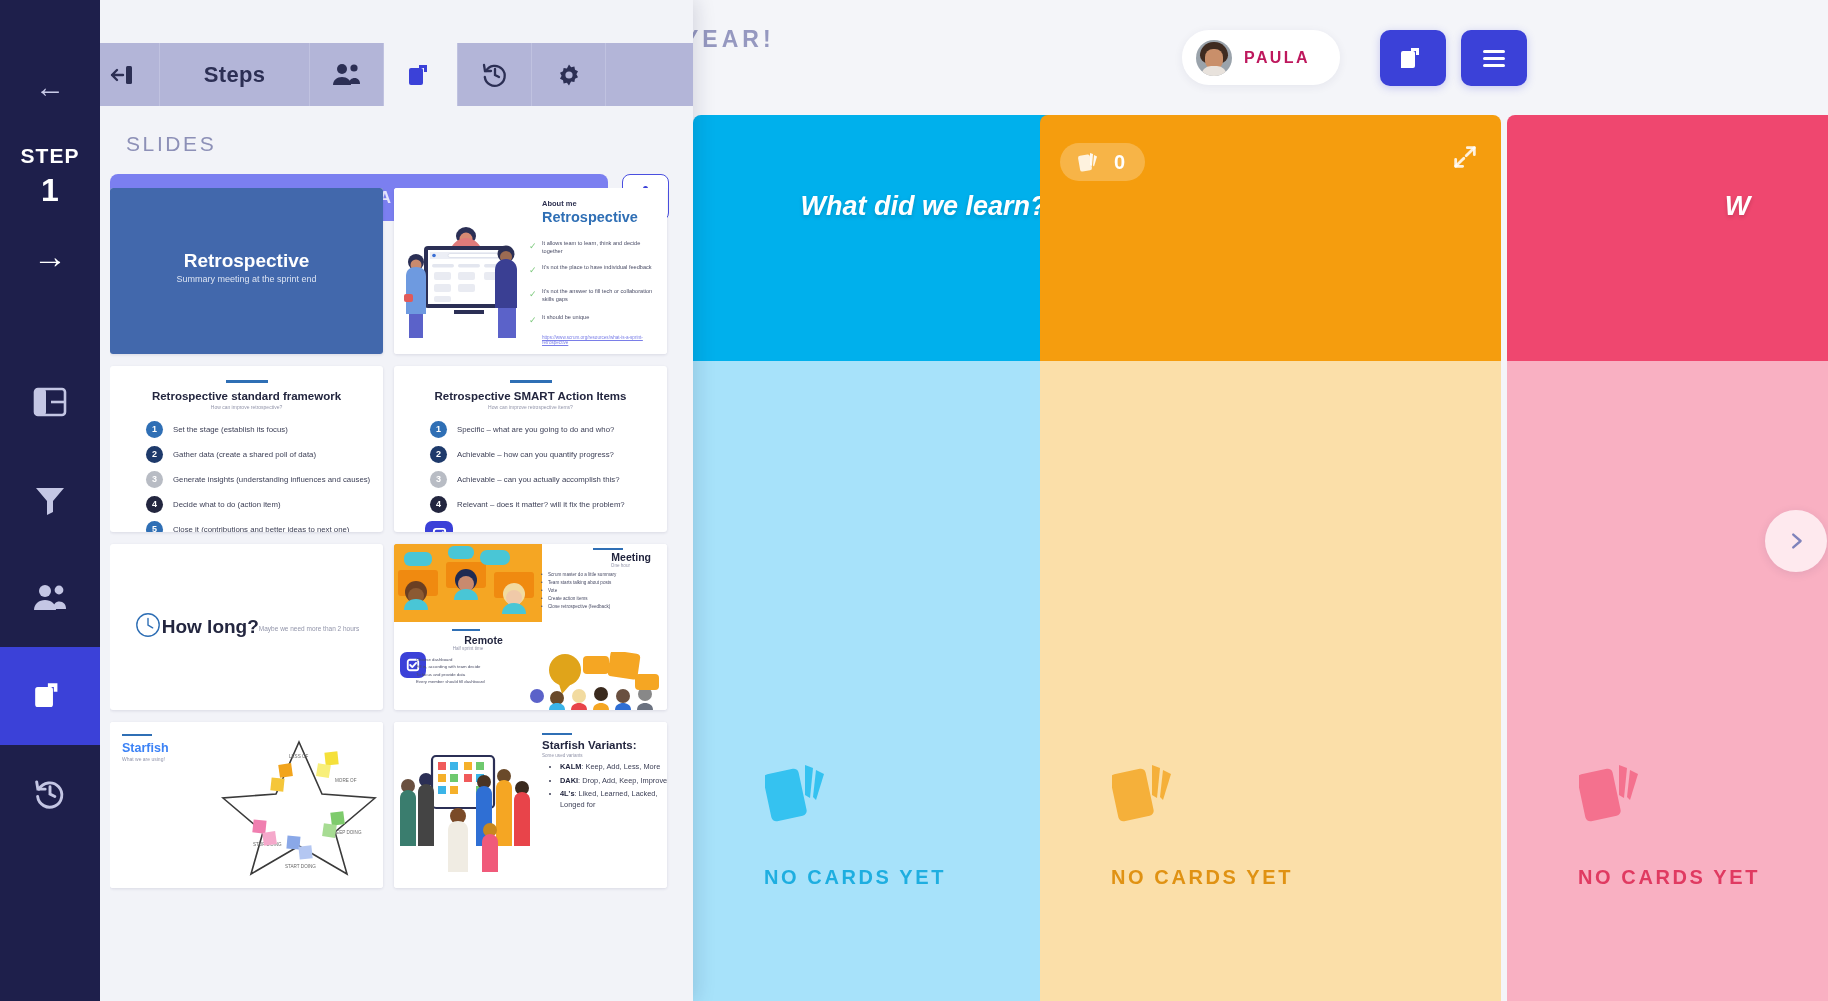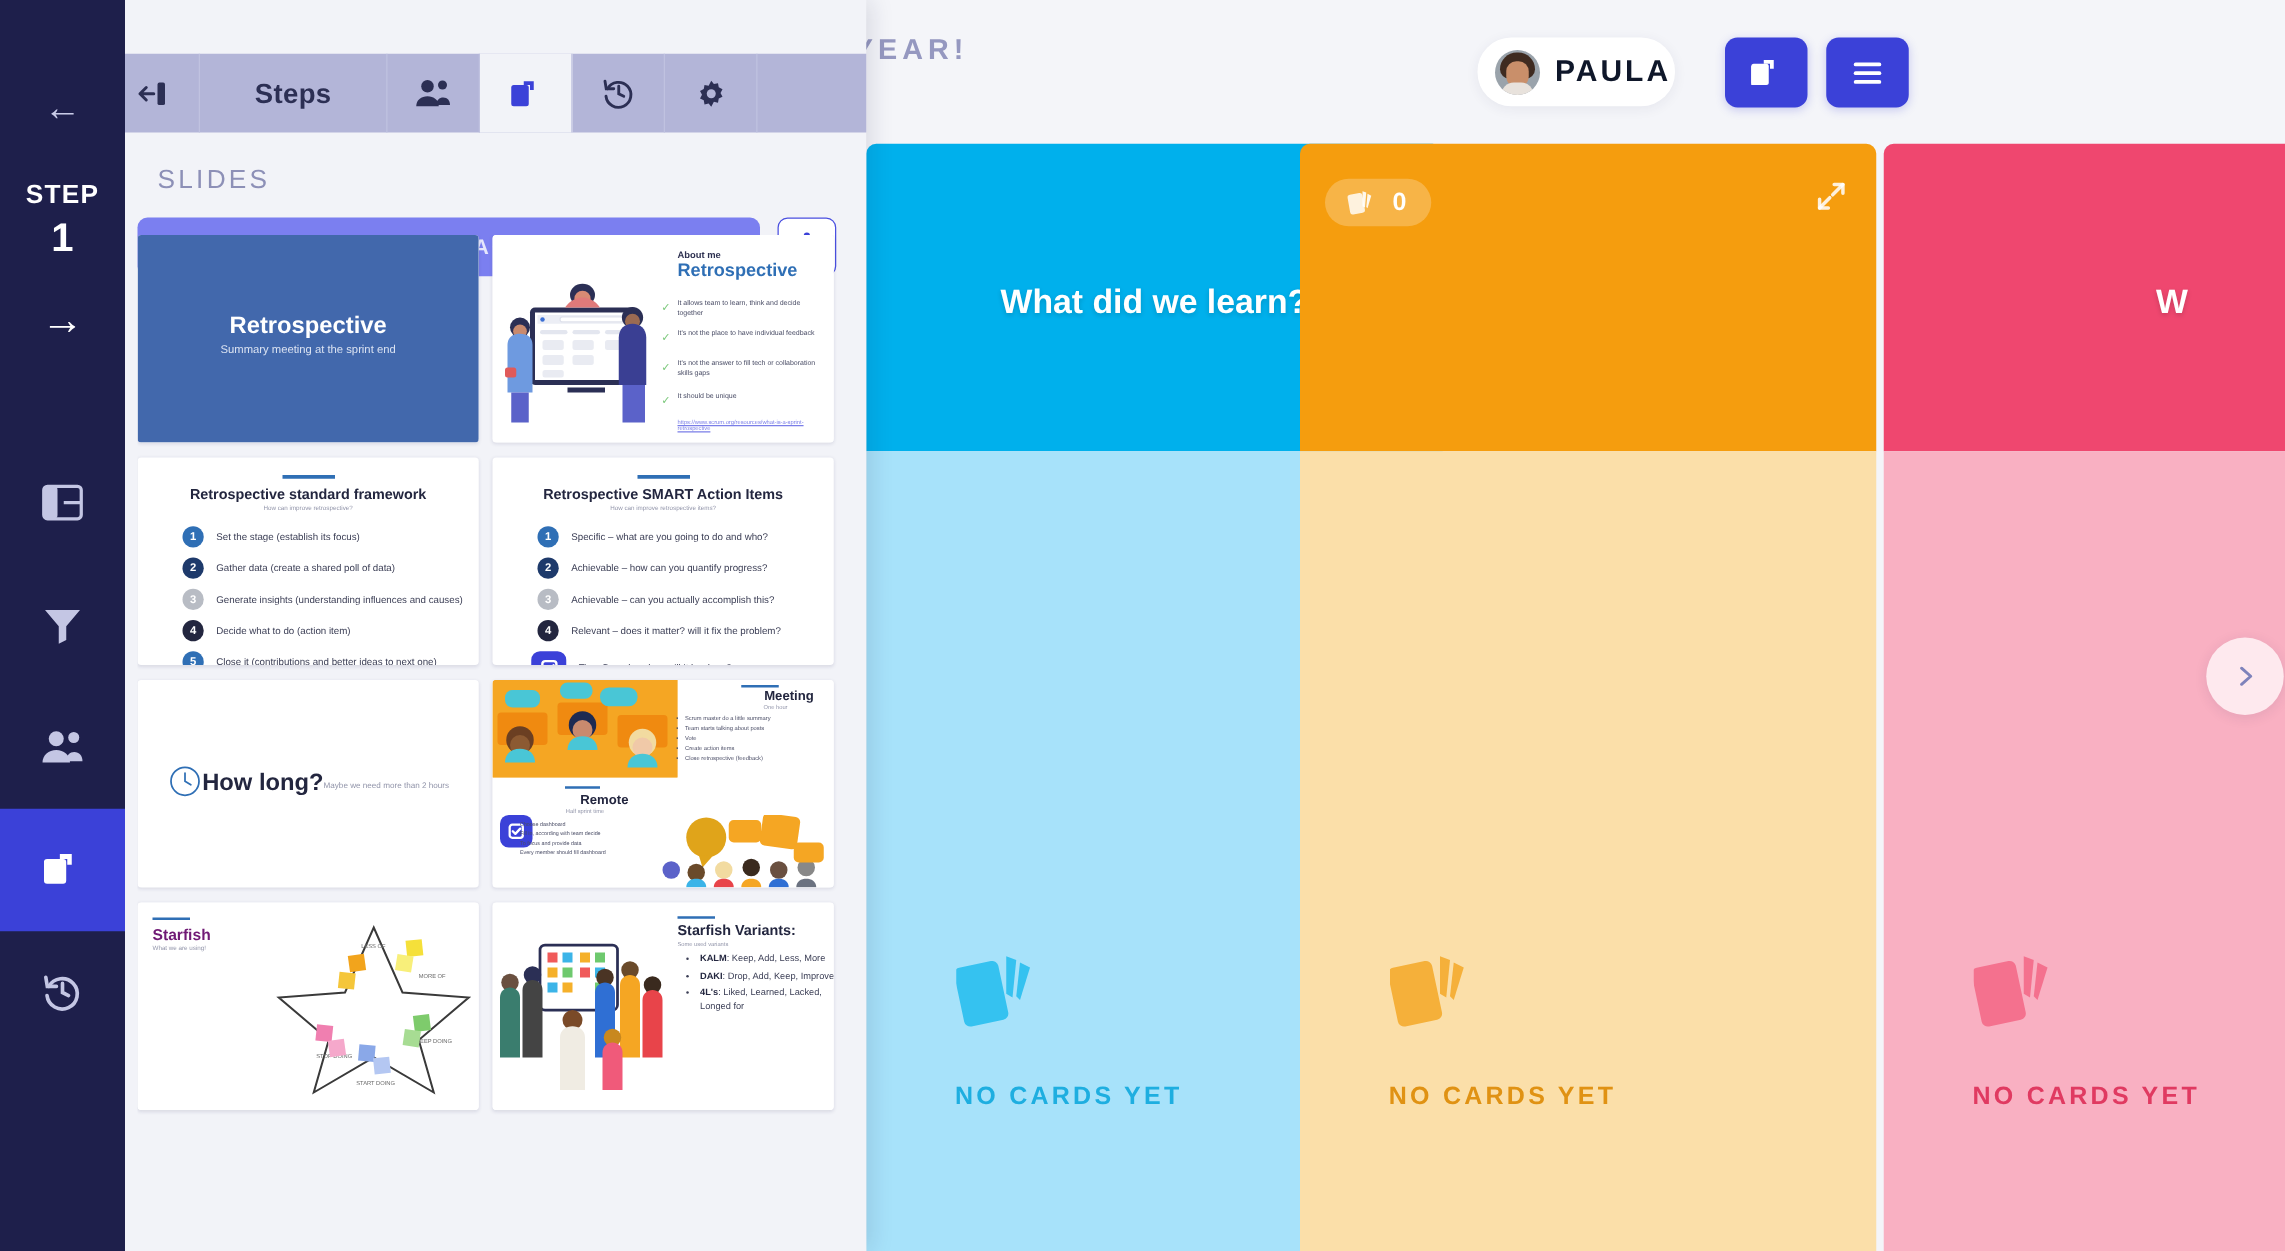--- a/index.html
+++ b/index.html
@@ -141,21 +141,21 @@
   .s-meet .rs { position:absolute; left:0; width:148px; top:102px; text-align:center; font-size:4.6px; color:#9295aa; }
   .s-meet .rlist { position:absolute; left:22px; top:112px; width:120px; }
   .s-meet .rlist li { font-size:4.3px; color:#4a4d66; line-height:1.7; list-style:none; }
   .s-meet .rbadge { position:absolute; left:6px; top:108px; width:26px; height:26px; border-radius:7px; background:#3b41d8;
                     display:flex; align-items:center; justify-content:center; }
   .s-meet .rbadge svg { width:14px; height:14px; }
 
   
   .s-star { width:100%; height:100%; position:relative; background:#fff; padding:12px; }
   .s-star .srule { width:30px; height:2.4px; background:#2f6fb5; margin-bottom:5px; }
-  .s-star .sh { font-size:12.5px; font-weight:bold; color:#701a75; }
+  .s-star .sh { font-size:12.5px; font-weight:bold; color:#3b82f6; }
   .s-star .ss { font-size:5px; color:#9295aa; margin-top:1px; }
   .s-star ul { margin-top:7px; padding-left:13px; }
   .s-star li { font-size:8px; color:#3b3e55; line-height:1.52; }
   .s-star .draw { position:absolute; right:4px; top:6px; width:160px; height:150px; }
 
   .s-var { width:100%; height:100%; position:relative; background:#fff; }
   .s-var .vrule { position:absolute; left:148px; top:11px; width:30px; height:2.4px; background:#2f6fb5; }
   .s-var .vh { position:absolute; left:148px; top:17px; font-size:11.5px; font-weight:bold; color:#23263f; }
   .s-var .vs { position:absolute; left:148px; top:31px; font-size:4.6px; color:#9295aa; }
   .s-var ul { position:absolute; left:156px; top:40px; width:118px; padding-left:10px; }
@@ -178,38 +178,38 @@
   .avatar {
     width:36px; height:36px; border-radius:50%; overflow:hidden; flex:0 0 36px;
     background:#9aa3ab; position:relative;
   }
   .avatar .hair { position:absolute; left:4px; top:2px; width:28px; height:21px;
                   border-radius:14px 14px 8px 8px; background:#3f2b20; }
   .avatar .face { position:absolute; left:9px; top:9px; width:18px; height:21px;
                   border-radius:9px 9px 10px 10px; background:#c98f6a; }
   .avatar .body { position:absolute; left:5px; bottom:0; width:26px; height:10px;
                   border-radius:10px 10px 0 0; background:#e8e2dc; }
-  .user-name { color:#0f172a; font-weight:bold; font-size:24px; letter-spacing:2.4px; }
+  .user-name { color:#be185d; font-weight:bold; font-size:16px; letter-spacing:2.4px; }
   .sq-btn {
     position:absolute; top:30px; width:66px; height:56px; border-radius:10px;
     background:#3b41d8; display:flex; align-items:center; justify-content:center;
     cursor:pointer; box-shadow:0 2px 8px rgba(59,65,216,.25);
   }
   .sq-btn.b1 { left:1380px; }
   .sq-btn.b2 { left:1461px; }
 
   .columns { position:absolute; left:0; top:115px; width:1828px; height:886px; }
   .col { position:absolute; top:0; width:461px; height:886px; }
   .col .head {
     position:relative; height:246px; border-radius:8px 8px 0 0;
     display:flex; align-items:flex-start; justify-content:center;
   }
   .col .head .ttl {
-    margin-top:111px; color:#fff; font-size:27px; font-weight:bold;
-    text-shadow: 0 2px 4px rgba(0,0,0,.16); text-align:center; padding:0 20px;
+    margin-top:76px; color:#fff; font-size:27px; font-weight:bold;
+    text-shadow: 0 2px 4px rgba(0,0,0,.16); text-align:center; padding:0 20px;font-style:italic;
   }
   .col .expand { position:absolute; right:22px; top:28px; width:28px; height:28px; cursor:pointer; }
   .col .cnt-badge {
     position:absolute; left:20px; top:28px; height:38px; min-width:78px;
     border-radius:19px; background:rgba(255,255,255,.24);
     display:flex; align-items:center; gap:12px; padding:0 20px 0 16px;
   }
   .col .cnt-badge .num { color:#fff; font-size:20px; font-weight:bold; }
   .col .body { position:relative; height:640px; }
   .col .empty-ico { position:absolute; left:72px; top:398px; width:70px; height:74px; }

